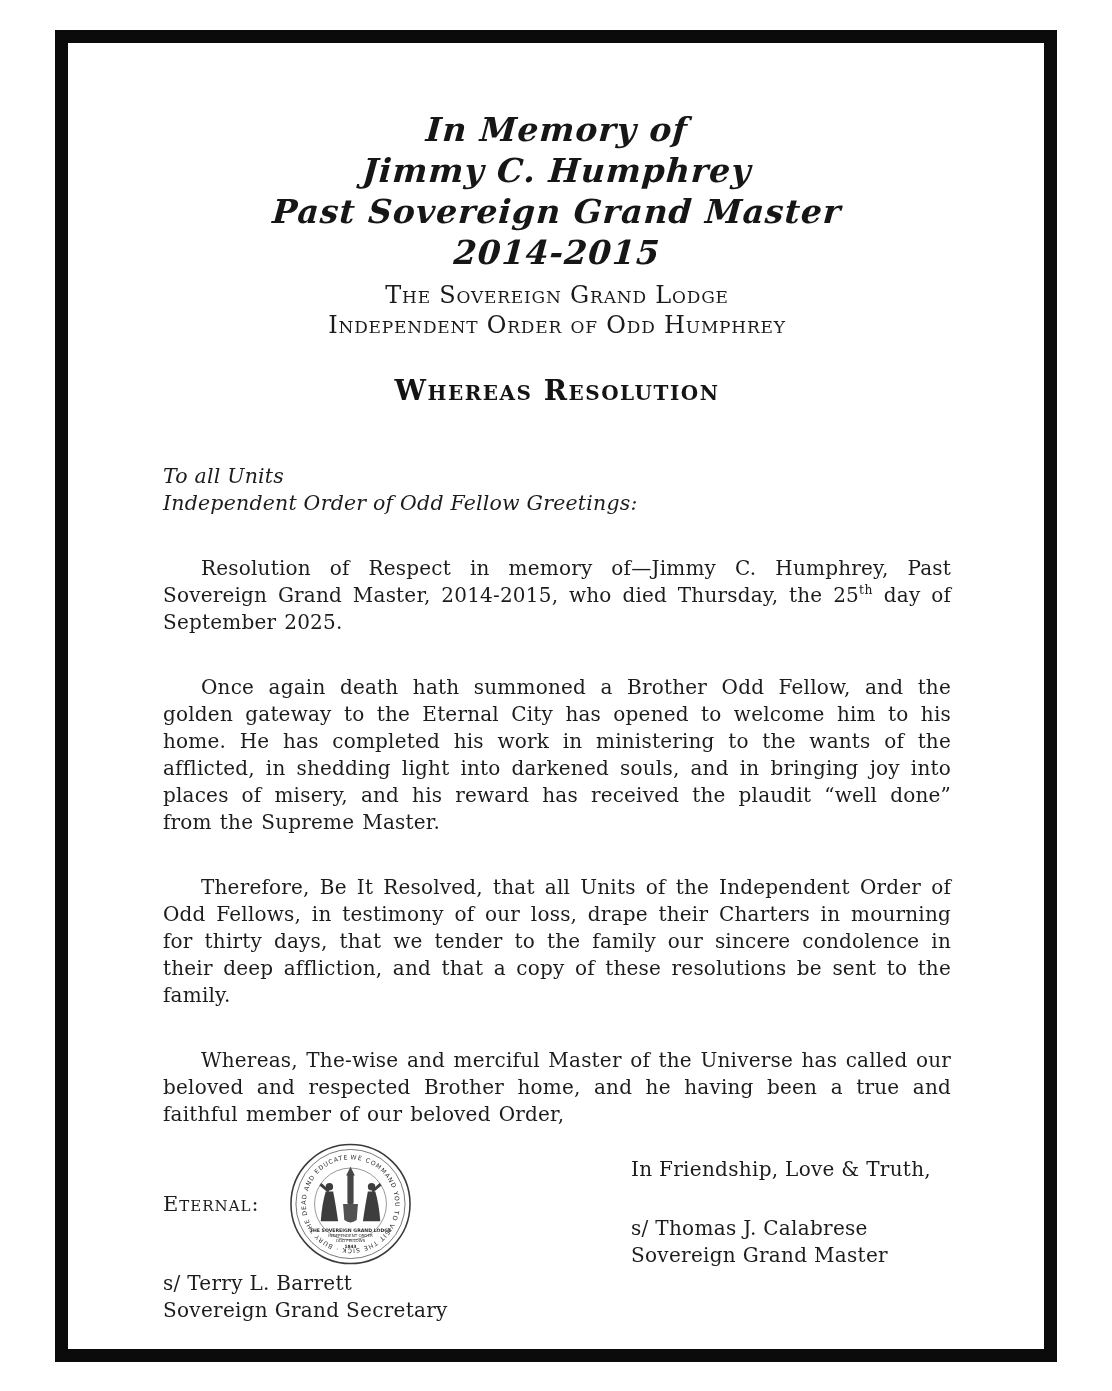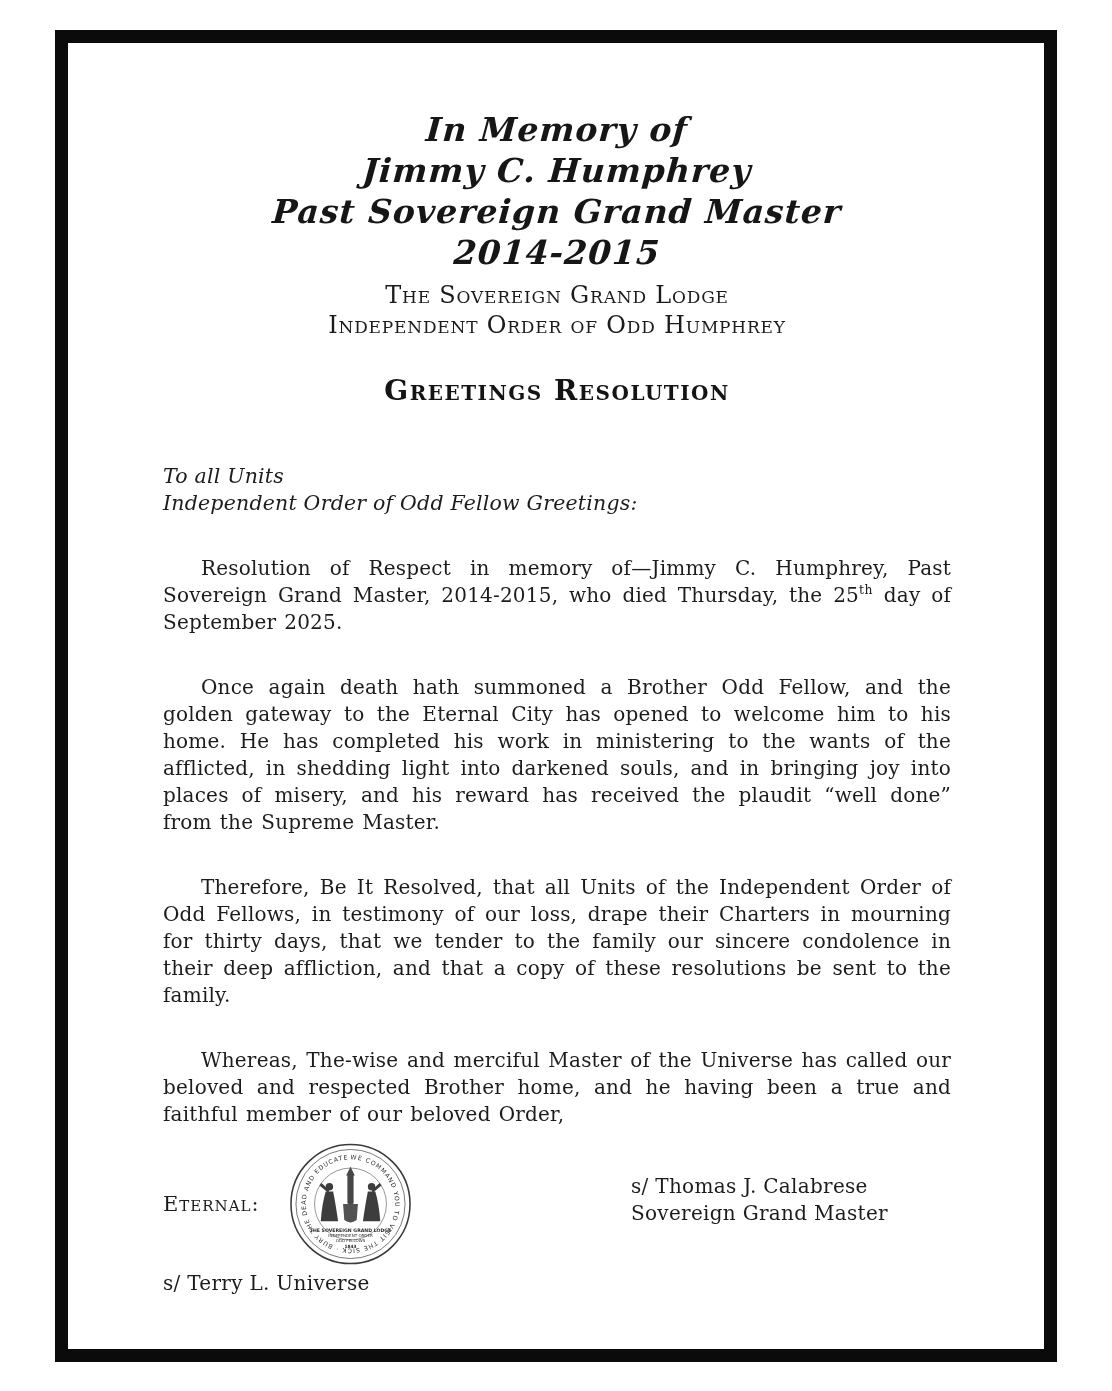--- a/index.html
+++ b/index.html
@@ -97,21 +97,21 @@
     line-height: 27px;
     letter-spacing: 0.3px;
   }
   .sig-right {
     position: absolute;
     left: 468px; top: 16px;
     line-height: 27px;
     letter-spacing: 0.3px;
   }
   .sig-right .valediction { display: block; }
-  .sig-right .sig-name { display: block; margin-top: 17px; }
+  .sig-right .sig-name { display: block; margin-top: 32px; }
   .seal-svg text {
     font-family: "DejaVu Sans", sans-serif;
     fill: #2e2e2e;
   }
 </style>
 </head>
 <body>
 
 <div class="frame">
   <div class="content">
@@ -121,21 +121,21 @@
       <div class="script-line">Jimmy C. Humphrey</div>
       <div class="script-line">Past Sovereign Grand Master</div>
       <div class="script-line">2014-2015</div>
     </div>
 
     <div class="org-block">
       <div class="org-line">The Sovereign Grand Lodge</div>
       <div class="org-line">Independent Order of Odd Humphrey</div>
     </div>
 
-    <h1 class="doc-title">Greetings Resolution</h1>
+    <h1 class="doc-title">Whereas Resolution</h1>
 
     <div class="salutation">
       <div>To all Units</div>
       <div>Independent Order of Odd Fellow Greetings:</div>
     </div>
 
     <div class="body-text">
       <p>Resolution of Respect in memory of—Jimmy C. Humphrey, Past Sovereign Grand Master, 2014-2015, who died Thursday, the 25<sup>th</sup> day of September 2025.</p>
       <p>Once again death hath summoned a Brother Odd Fellow, and the golden gateway to the Eternal City has opened to welcome him to his home.  He has completed his work in ministering to the wants of the afflicted, in shedding light into darkened souls, and in bringing joy into places of misery, and his reward has received the plaudit “well done” from the Supreme Master.</p>
       <p>Therefore, Be It Resolved, that all Units of the Independent Order of Odd Fellows, in testimony of our loss, drape their Charters in mourning for thirty days, that we tender to the family our sincere condolence in their deep affliction, and that a copy of these resolutions be sent to the family.</p>
@@ -175,23 +175,25 @@
             <path d="M 88,100 L 112,100 L 110,126 Q 100,134 90,126 Z" fill="#525252"></path>
           </g>
           <text x="100" y="145" font-size="7.5" text-anchor="middle" font-weight="bold">THE SOVEREIGN GRAND LODGE</text>
           <text x="100" y="154" font-size="6.5" text-anchor="middle">INDEPENDENT ORDER</text>
           <text x="100" y="162" font-size="6.5" text-anchor="middle">ODD FELLOWS</text>
           <text x="100" y="171" font-size="7" text-anchor="middle" font-weight="bold">1843</text>
         </svg>
       </div>
 
       <div class="sig-left">
-        <div>s/ Terry L. Universe</div>
+        <div>s/ Terry L. Barrett</div>
+        <div>Sovereign  Grand  Secretary</div>
       </div>
 
       <div class="sig-right">
+        <span class="valediction">In Friendship, Love &amp; Truth,</span>
         <span class="sig-name">s/ Thomas J. Calabrese</span>
         <div>Sovereign Grand Master</div>
       </div>
     </div>
 
   </div>
 </div>
 
 </body></html>

